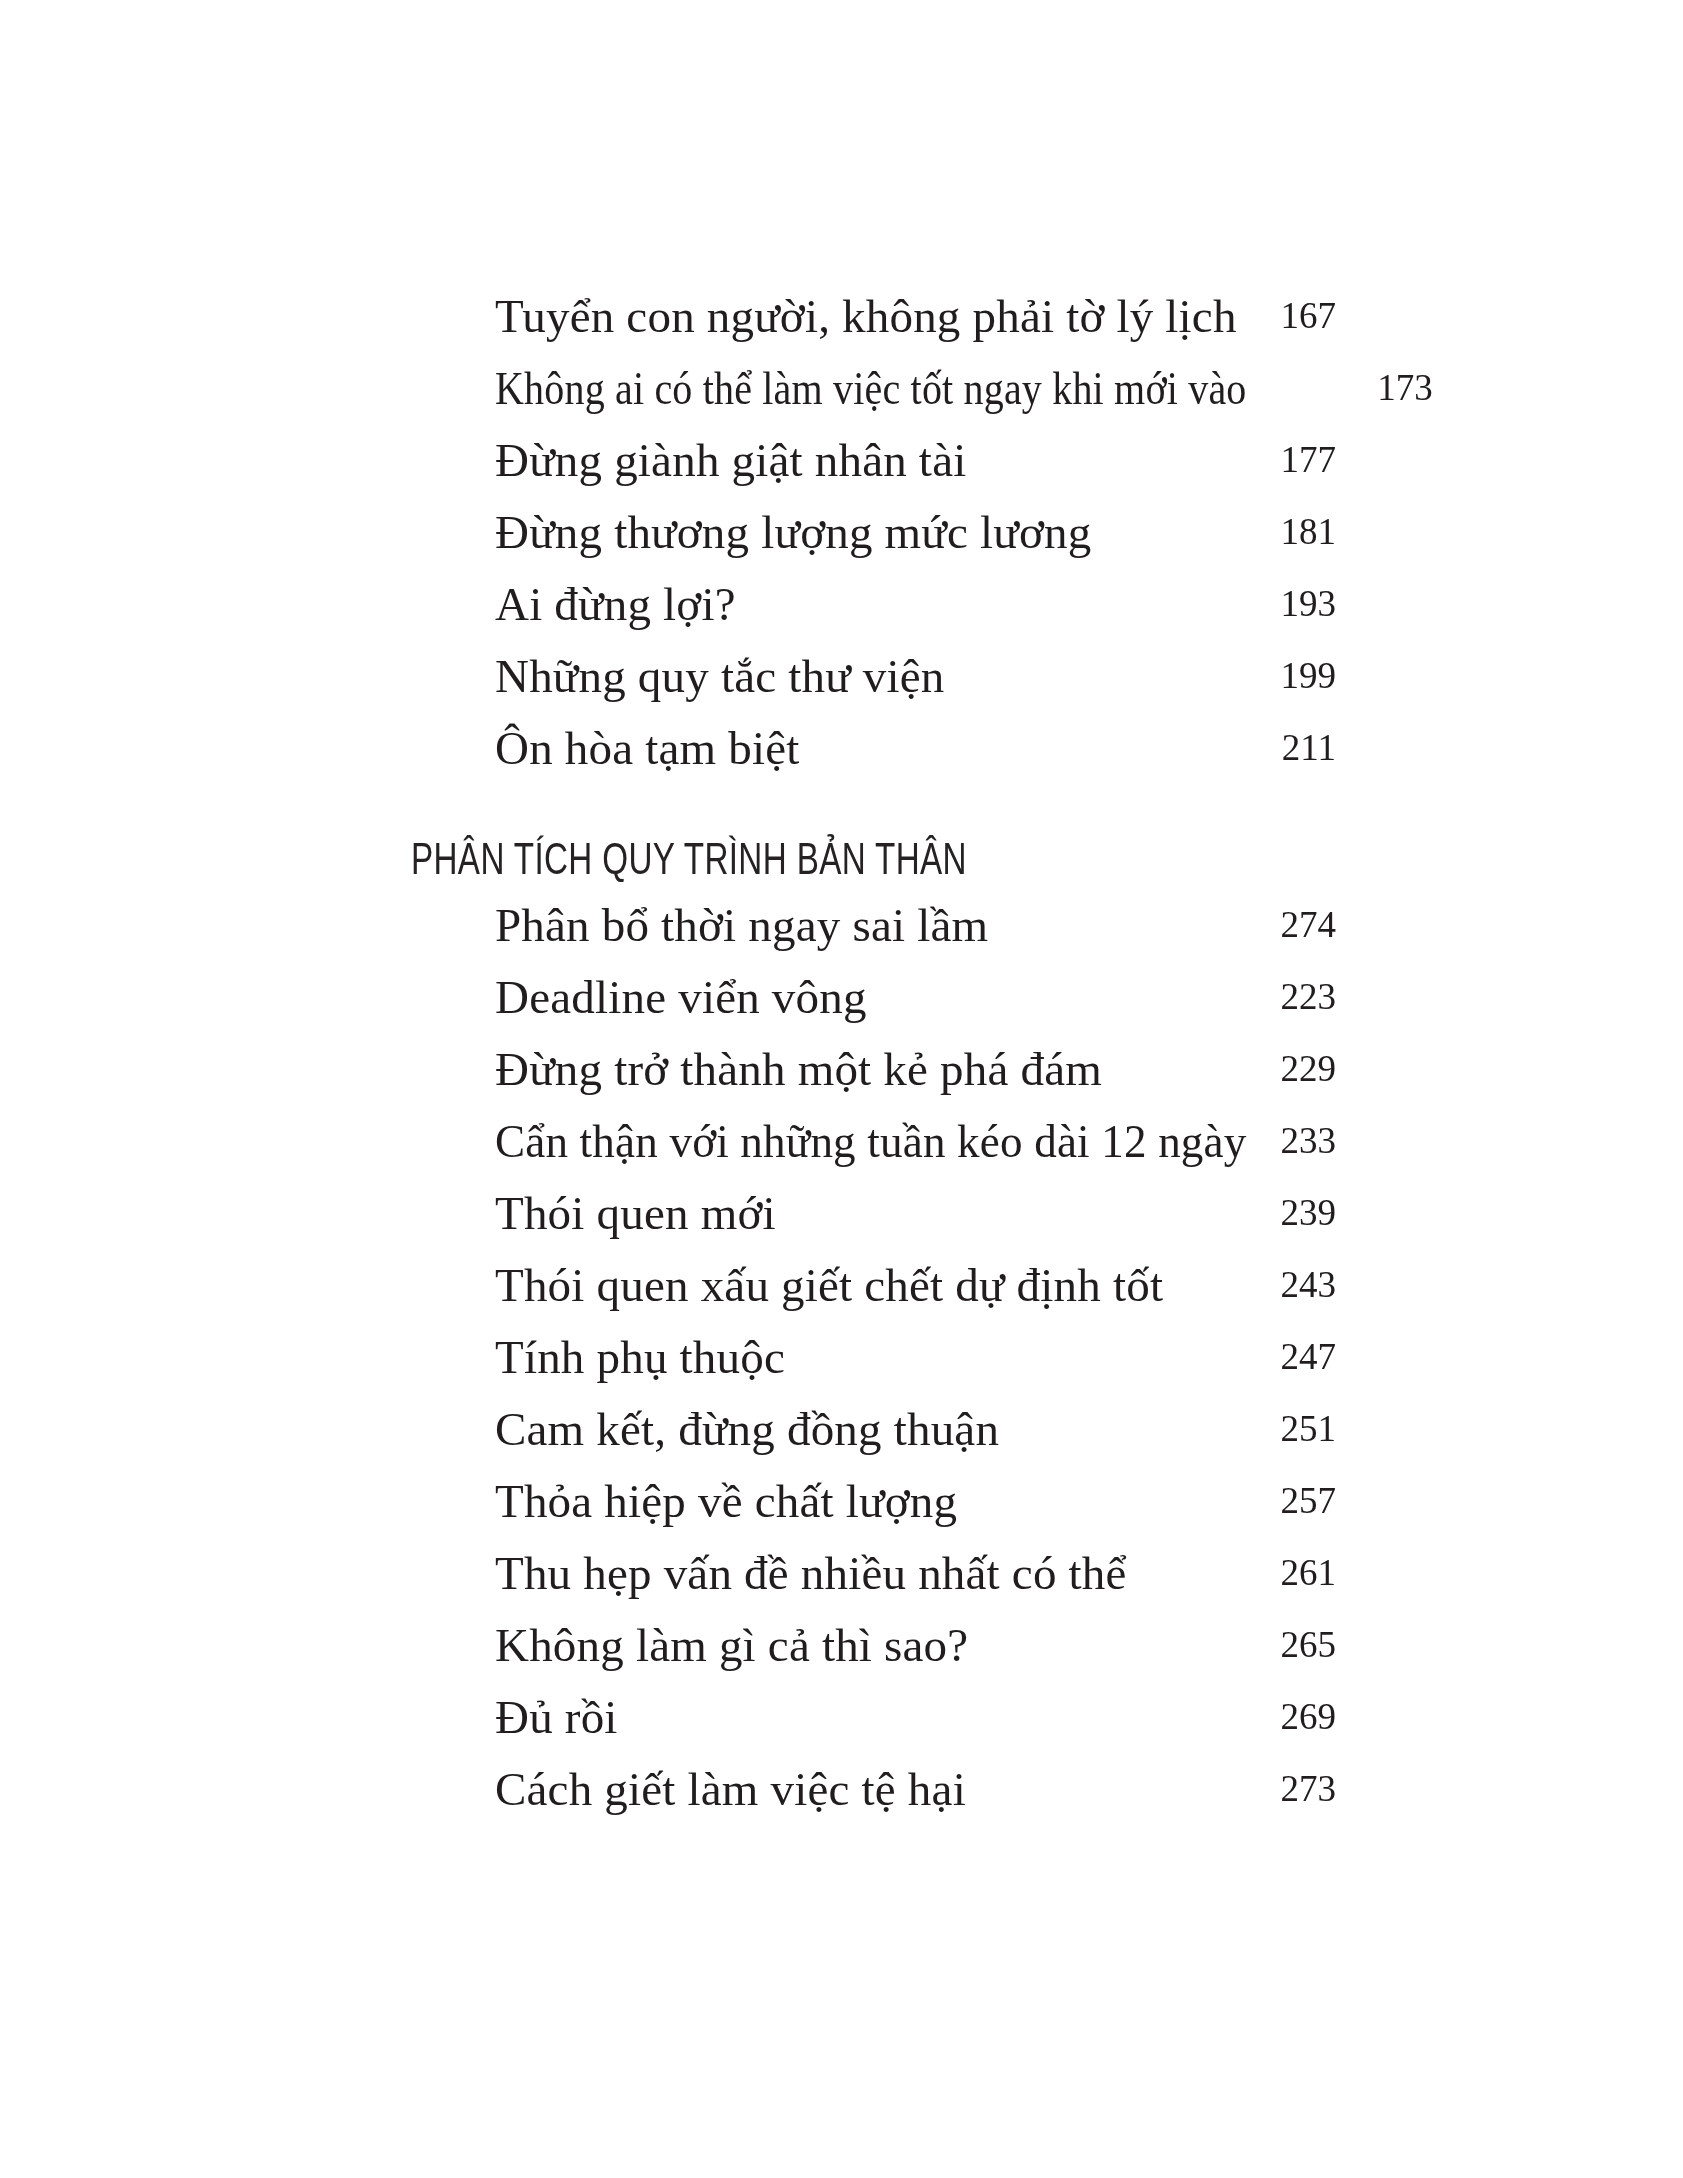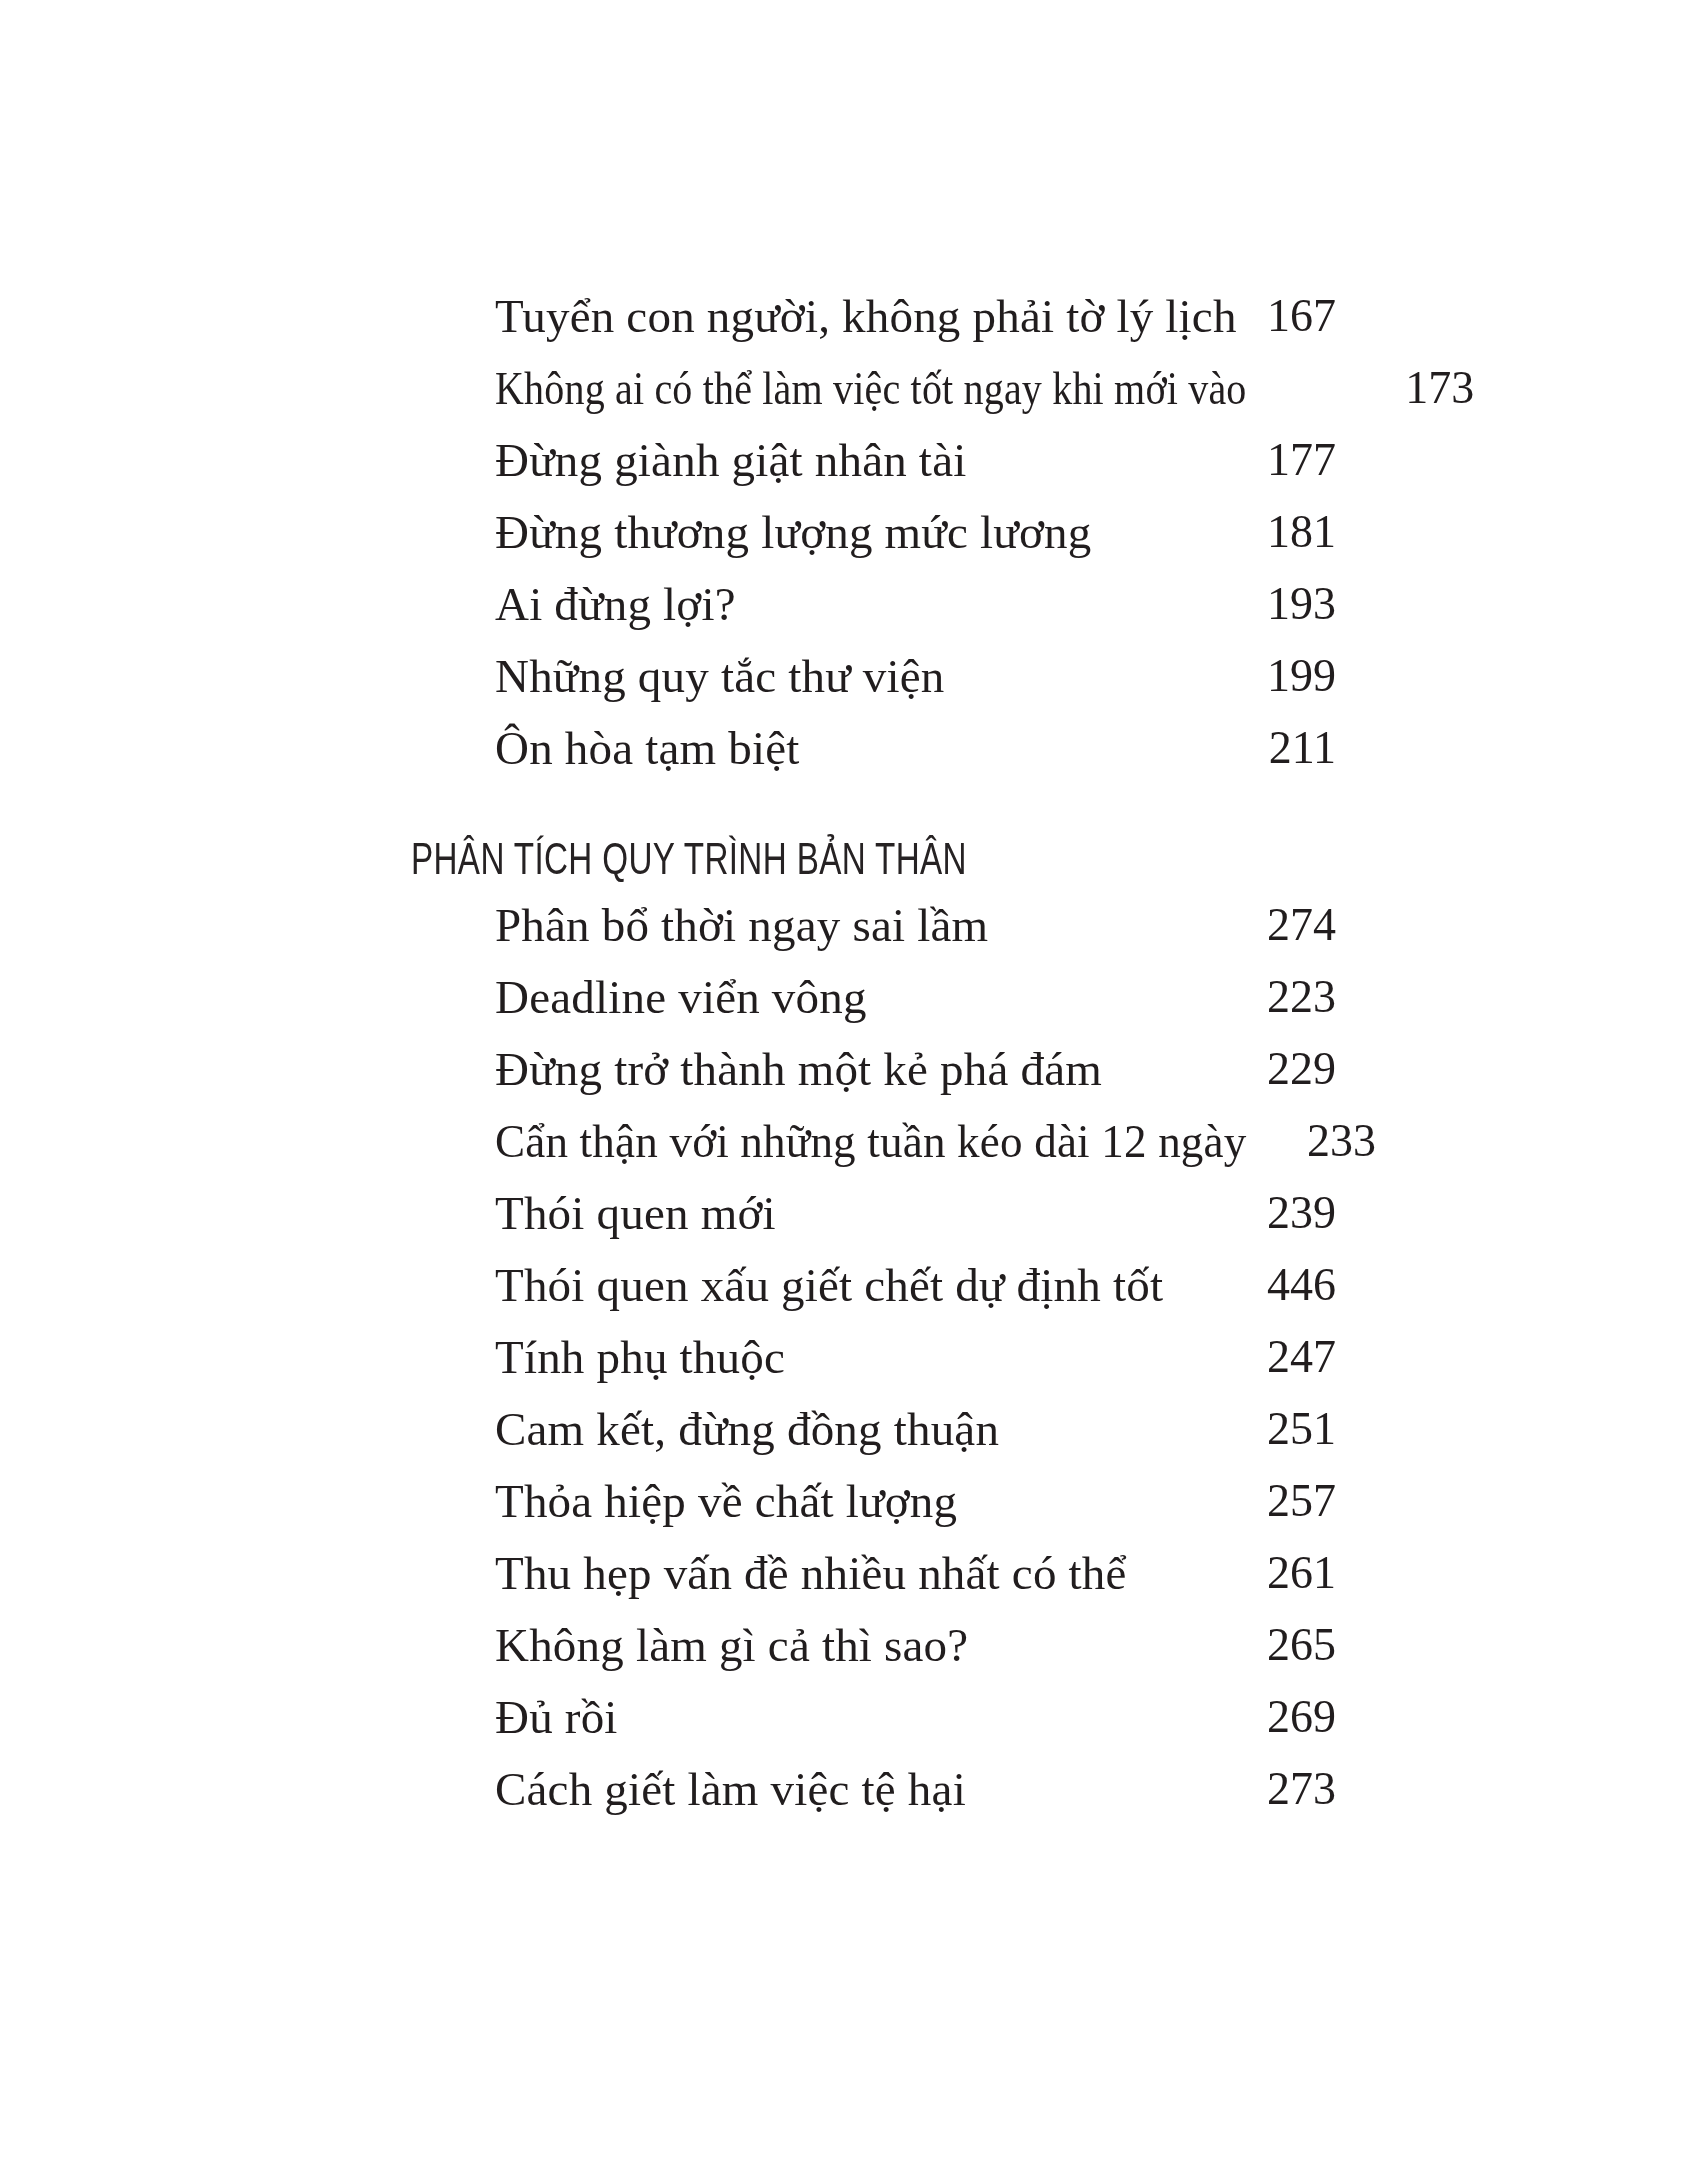--- a/index.html
+++ b/index.html
@@ -36,22 +36,21 @@
   }
   .entry-title {
     display: inline-block;
     font-size: 47px;
     letter-spacing: 0.2px;
     transform-origin: left center;
     white-space: nowrap;
   }
   .entry-page {
     display: inline-block;
-    font-size: 46px;
-    margin-left: 28px;
+    font-size: 37px;
     white-space: nowrap;
     font-family: Liberation Serif, serif;
   }
   .section-heading {
     display: block;
     margin-left: -84px;
     margin-top: 44px;
     height: 61px;
     line-height: 61px;
     font-family: "Liberation Sans", "DejaVu Sans", sans-serif;
@@ -116,21 +115,21 @@
     <div class="toc-row">
       <span class="entry-title" style="transform: scaleX(0.9587);">Cẩn thận với những tuần kéo dài 12 ngày</span>
       <span class="entry-page">233</span>
     </div>
     <div class="toc-row">
       <span class="entry-title">Thói quen mới</span>
       <span class="entry-page">239</span>
     </div>
     <div class="toc-row">
       <span class="entry-title">Thói quen xấu giết chết dự định tốt</span>
-      <span class="entry-page">446</span>
+      <span class="entry-page">243</span>
     </div>
     <div class="toc-row">
       <span class="entry-title">Tính phụ thuộc</span>
       <span class="entry-page">247</span>
     </div>
     <div class="toc-row">
       <span class="entry-title">Cam kết, đừng đồng thuận</span>
       <span class="entry-page">251</span>
     </div>
     <div class="toc-row">

